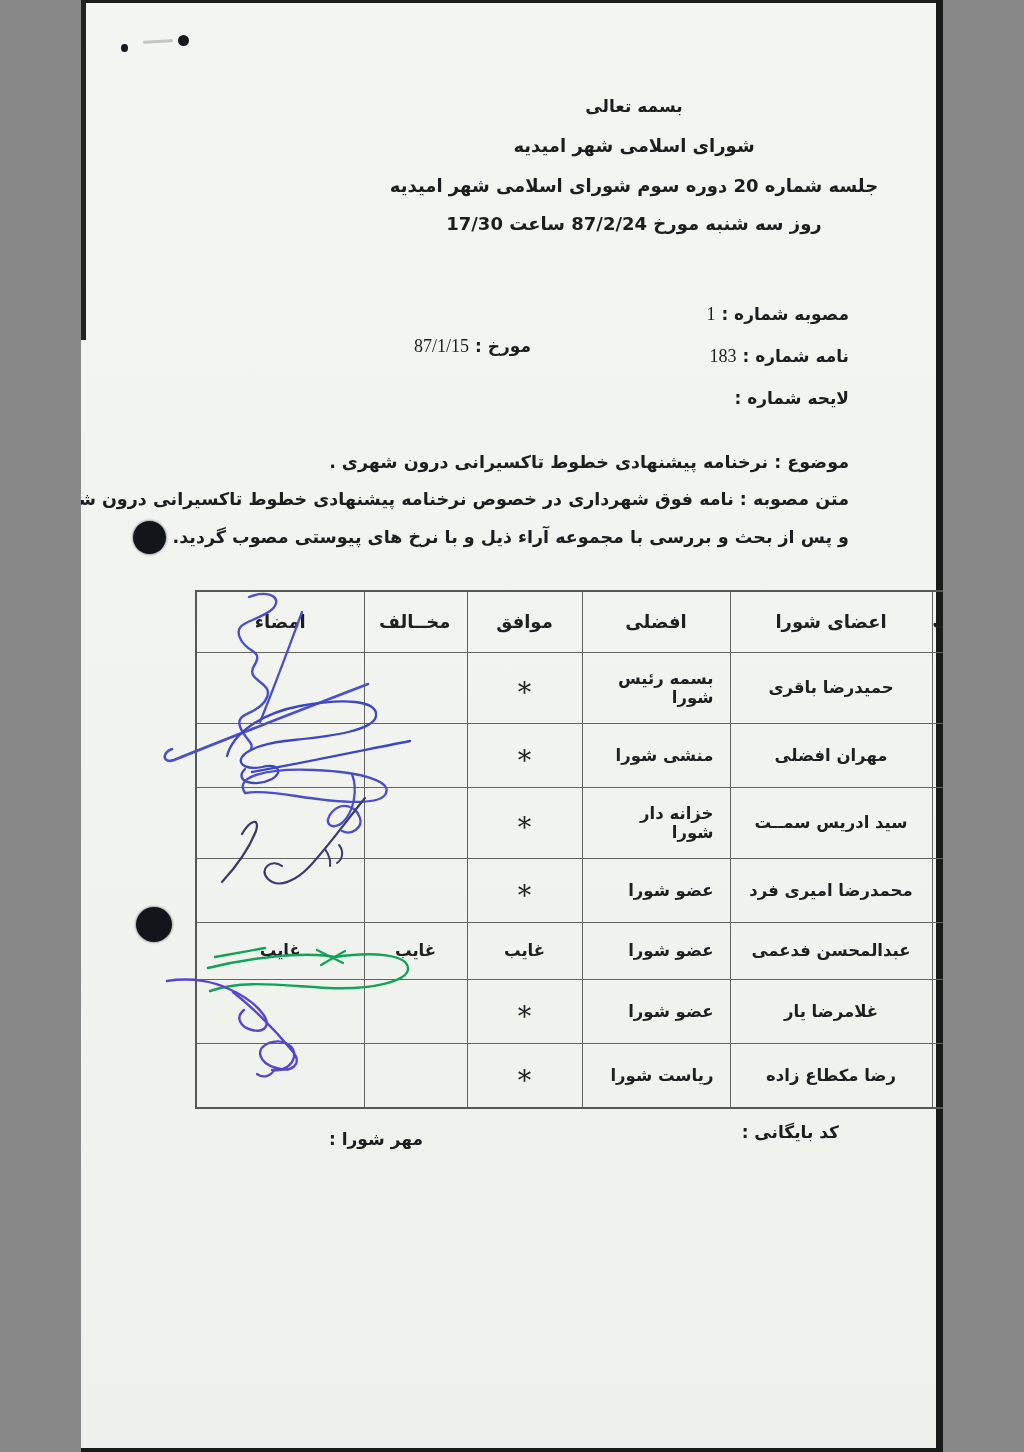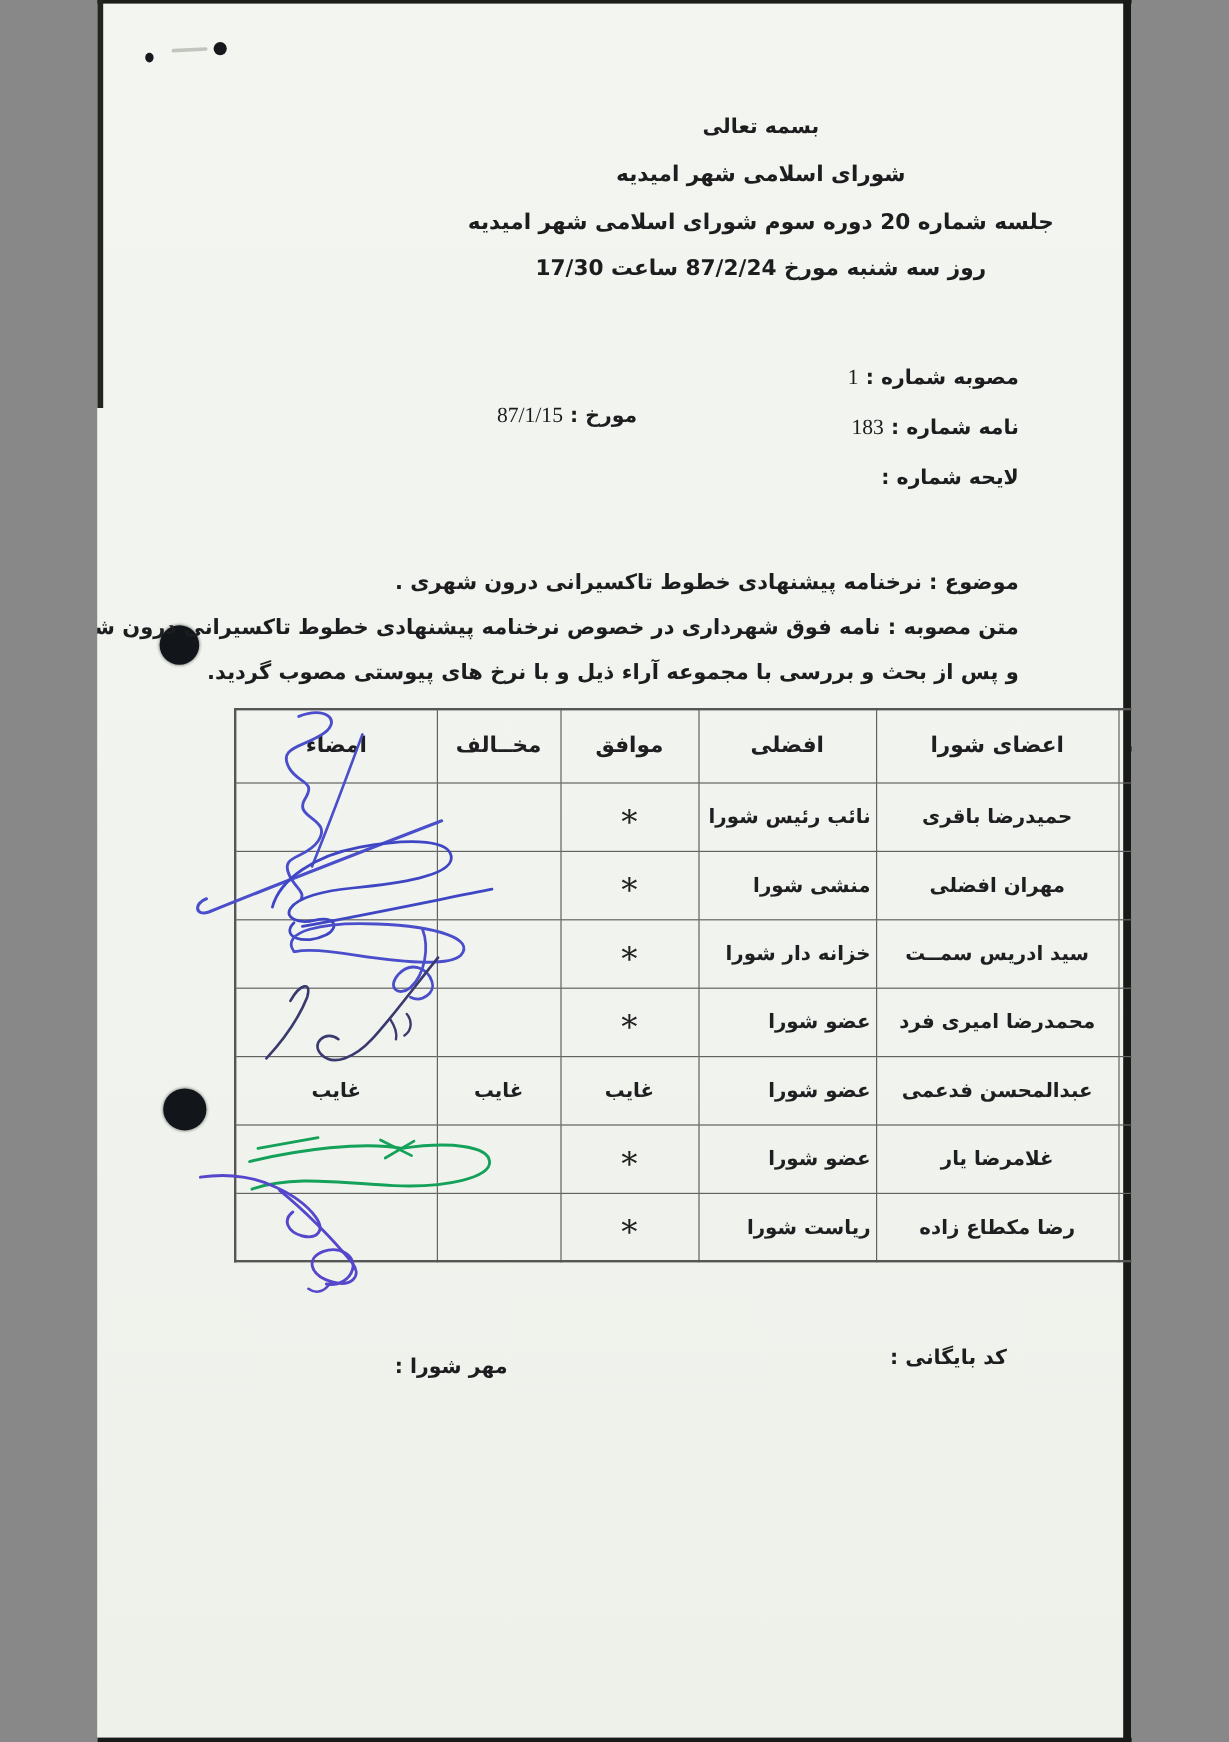--- a/index.html
+++ b/index.html
@@ -26,34 +26,34 @@
   .h-line1{top:96px;font-size:17px;}
   .h-line2{top:135px;font-size:18px;}
   .h-line3{top:175px;font-size:18px;text-align:center;}
   .h-line4{top:213px;font-size:18px;}
   .meta-line{position:absolute;right:94px;text-align:left;font-weight:700;font-size:17px;}
   .meta1{top:304px;}
   .meta2{top:346px;}
   .meta3{top:388px;}
   .meta-date{position:absolute;right:412px;top:336px;font-weight:700;font-size:17px;}
   .num{font-family:"Liberation Serif","DejaVu Serif",serif;font-weight:400;font-size:18px;}
-  .subj{position:absolute;right:94px;text-align:right;font-weight:700;font-size:17.5px;white-space:nowrap;margin-top:24px;}
+  .subj{position:absolute;right:94px;text-align:right;font-weight:700;font-size:17.5px;white-space:nowrap;}
   .subj1{top:452px;}
   .subj2{top:489px;}
   .subj3{top:527px;}
   .foot{position:absolute;font-weight:700;font-size:17px;}
   .foot-archive{top:1122px;right:104px;}
   .foot-seal{top:1129px;left:248px;}
   
   .doc-table{
     position:absolute;left:114px;top:590px;width:801px;direction:rtl;
     border-collapse:collapse;table-layout:fixed;
   }
   .doc-table td,.doc-table th{
-    border:1px solid #636363;padding:4px;vertical-align:middle;
+    border:1px solid #636363;padding:16px;vertical-align:middle;
     font-size:16.5px;font-weight:700;color:#1f1f22;overflow:visible;
   }
   .doc-table{border:2px solid #565656;}
   .doc-table tr.hdr{height:61px;}
   .doc-table tr.row{height:57px;}
   .doc-table th{font-size:18px;text-align:center;}
   .c-no{text-align:center;font-family:"Liberation Serif","DejaVu Serif",serif;font-weight:400;font-size:18px;}
   .c-name{text-align:center;padding:0 12px 0 4px;}
   .c-pos{text-align:right;padding:0 14px 0 4px;}
   .c-mid{text-align:center;}
@@ -115,21 +115,21 @@
       <th>ردیف</th>
       <th>اعضای شورا</th>
       <th>افضلی</th>
       <th>موافق</th>
       <th>مخــالف</th>
       <th>امضاء</th>
     </tr>
     <tr class="row">
       <td class="c-no">1</td>
       <td class="c-name rtl">حمیدرضا باقری</td>
-      <td class="c-pos rtl">نائب رئیس شورا</td>
+      <td class="c-pos rtl">بسمه رئیس شورا</td>
       <td class="c-mid"><span class="mark">*</span></td>
       <td class="c-mid"></td>
       <td class="c-mid"></td>
     </tr>
     <tr class="row">
       <td class="c-no">2</td>
       <td class="c-name rtl">مهران افضلی</td>
       <td class="c-pos rtl">منشی شورا</td>
       <td class="c-mid"><span class="mark">*</span></td>
       <td class="c-mid"></td>

